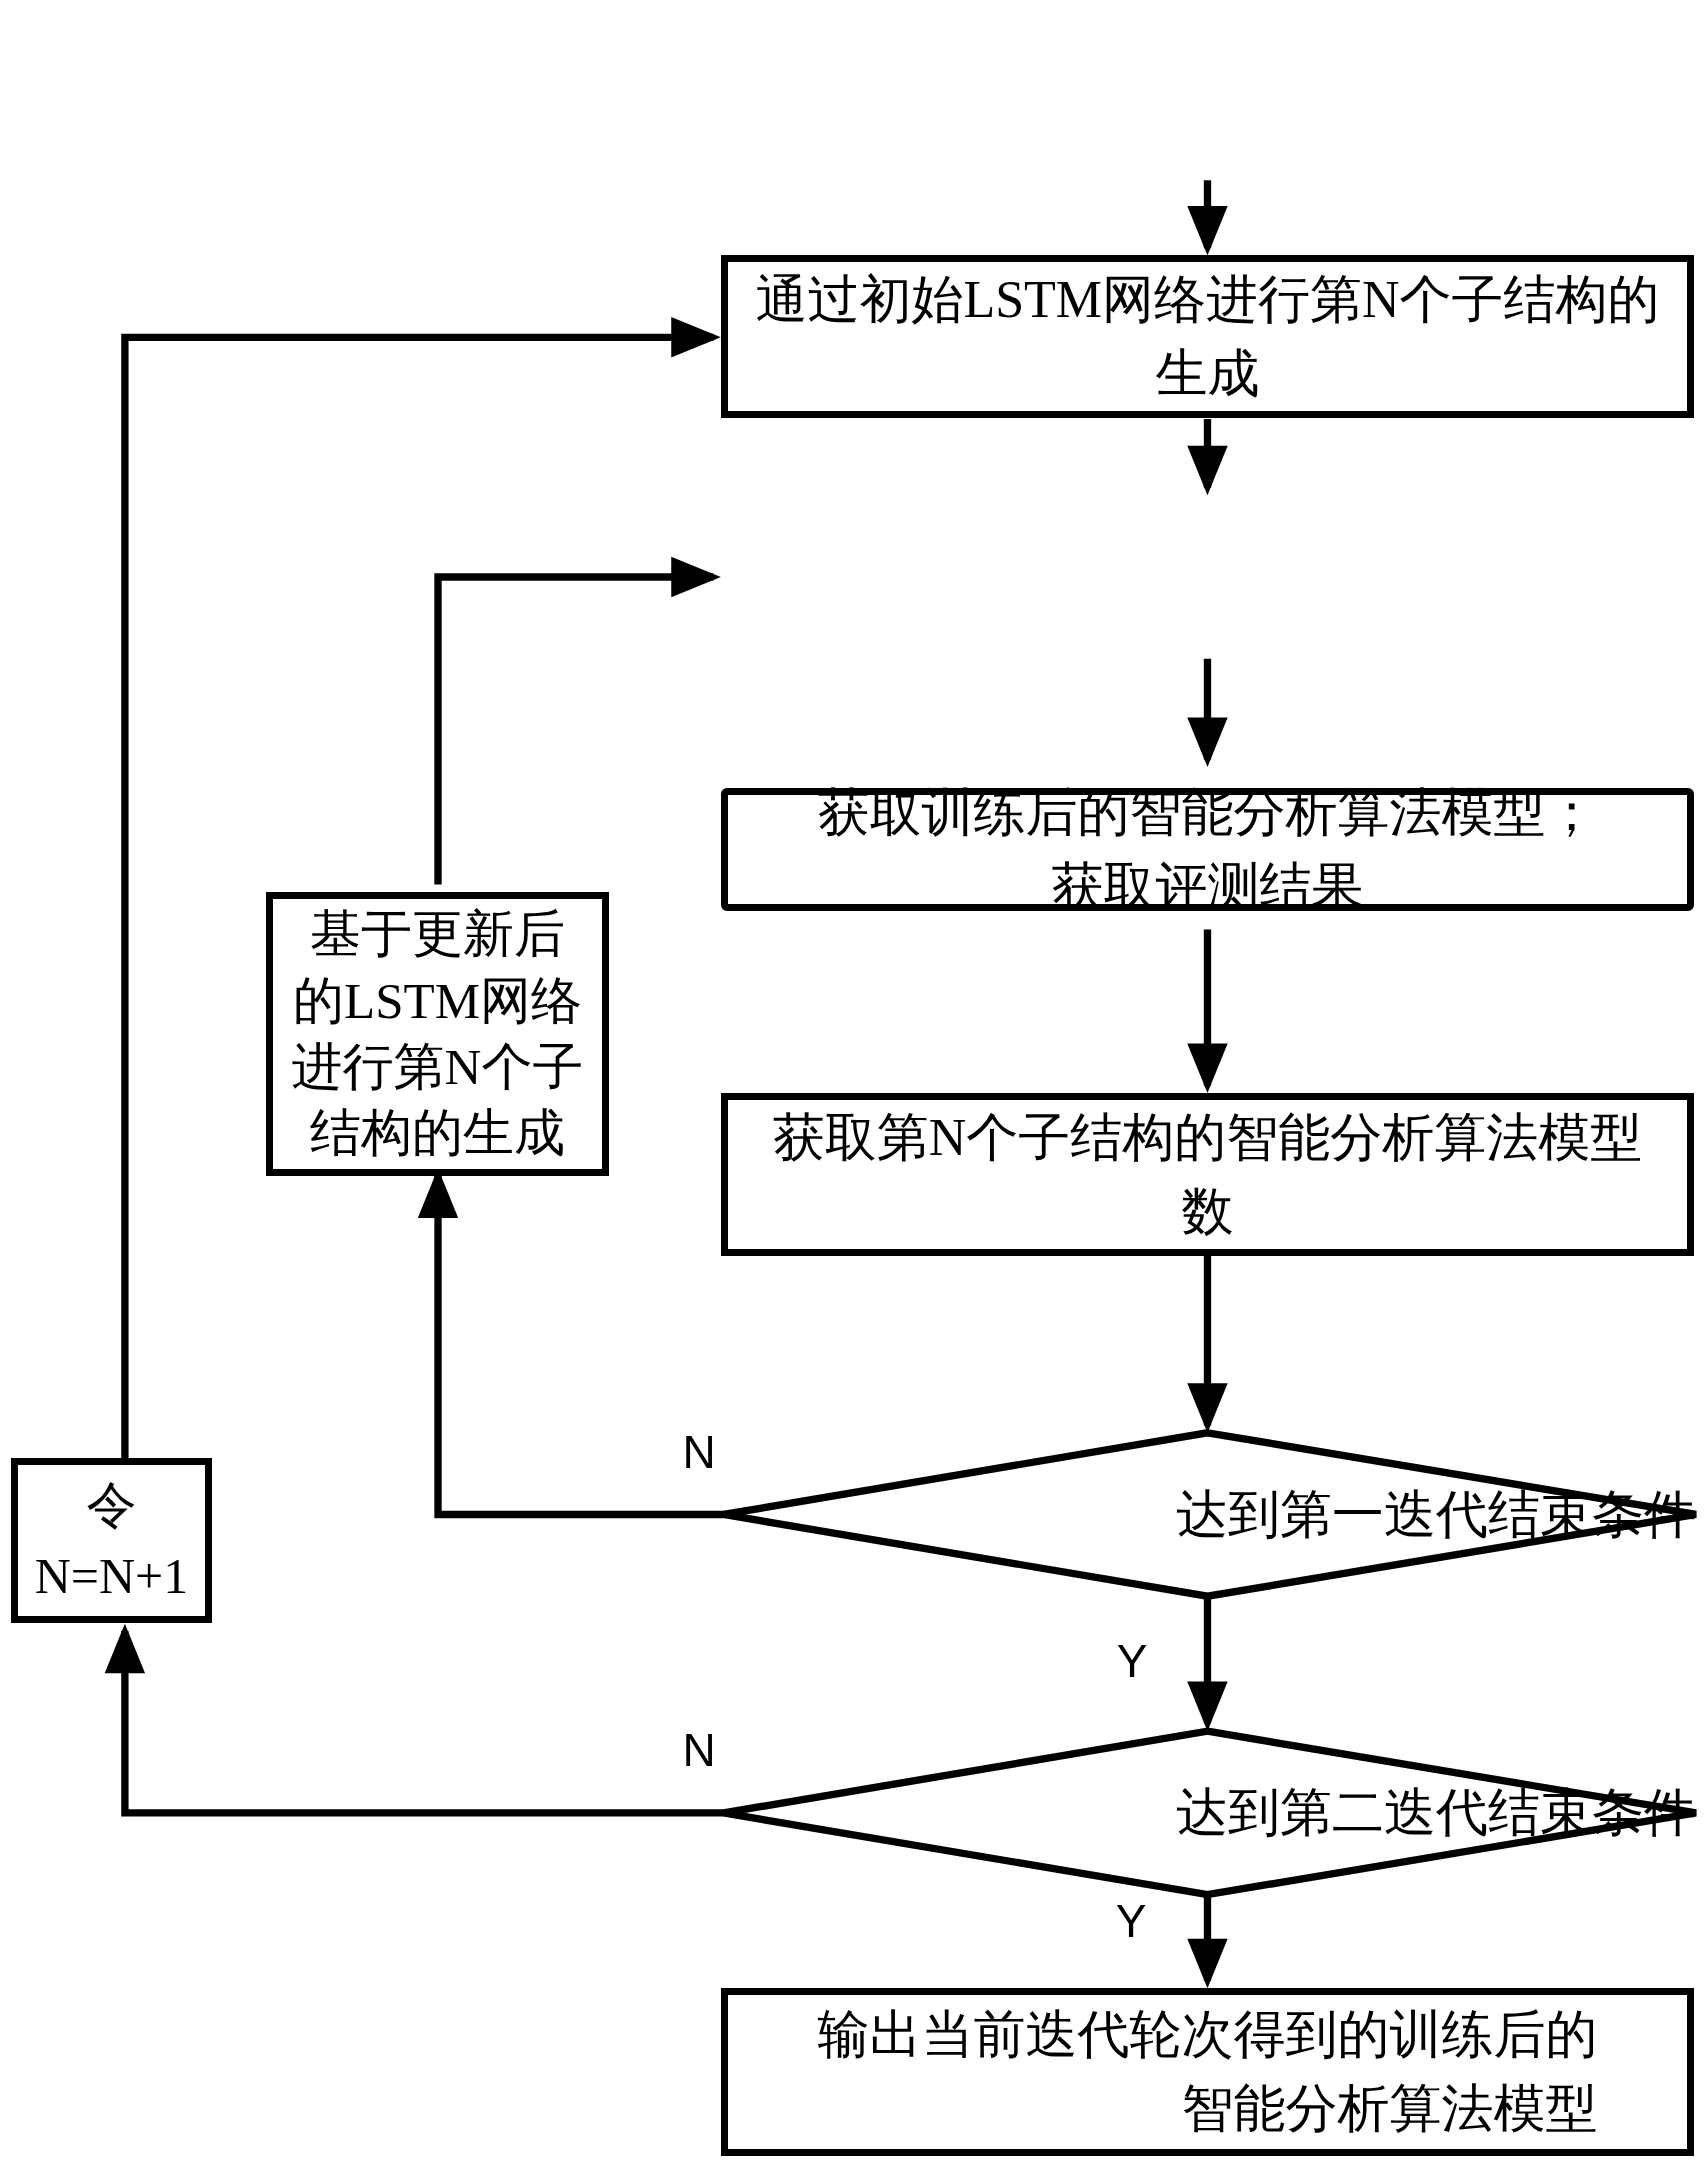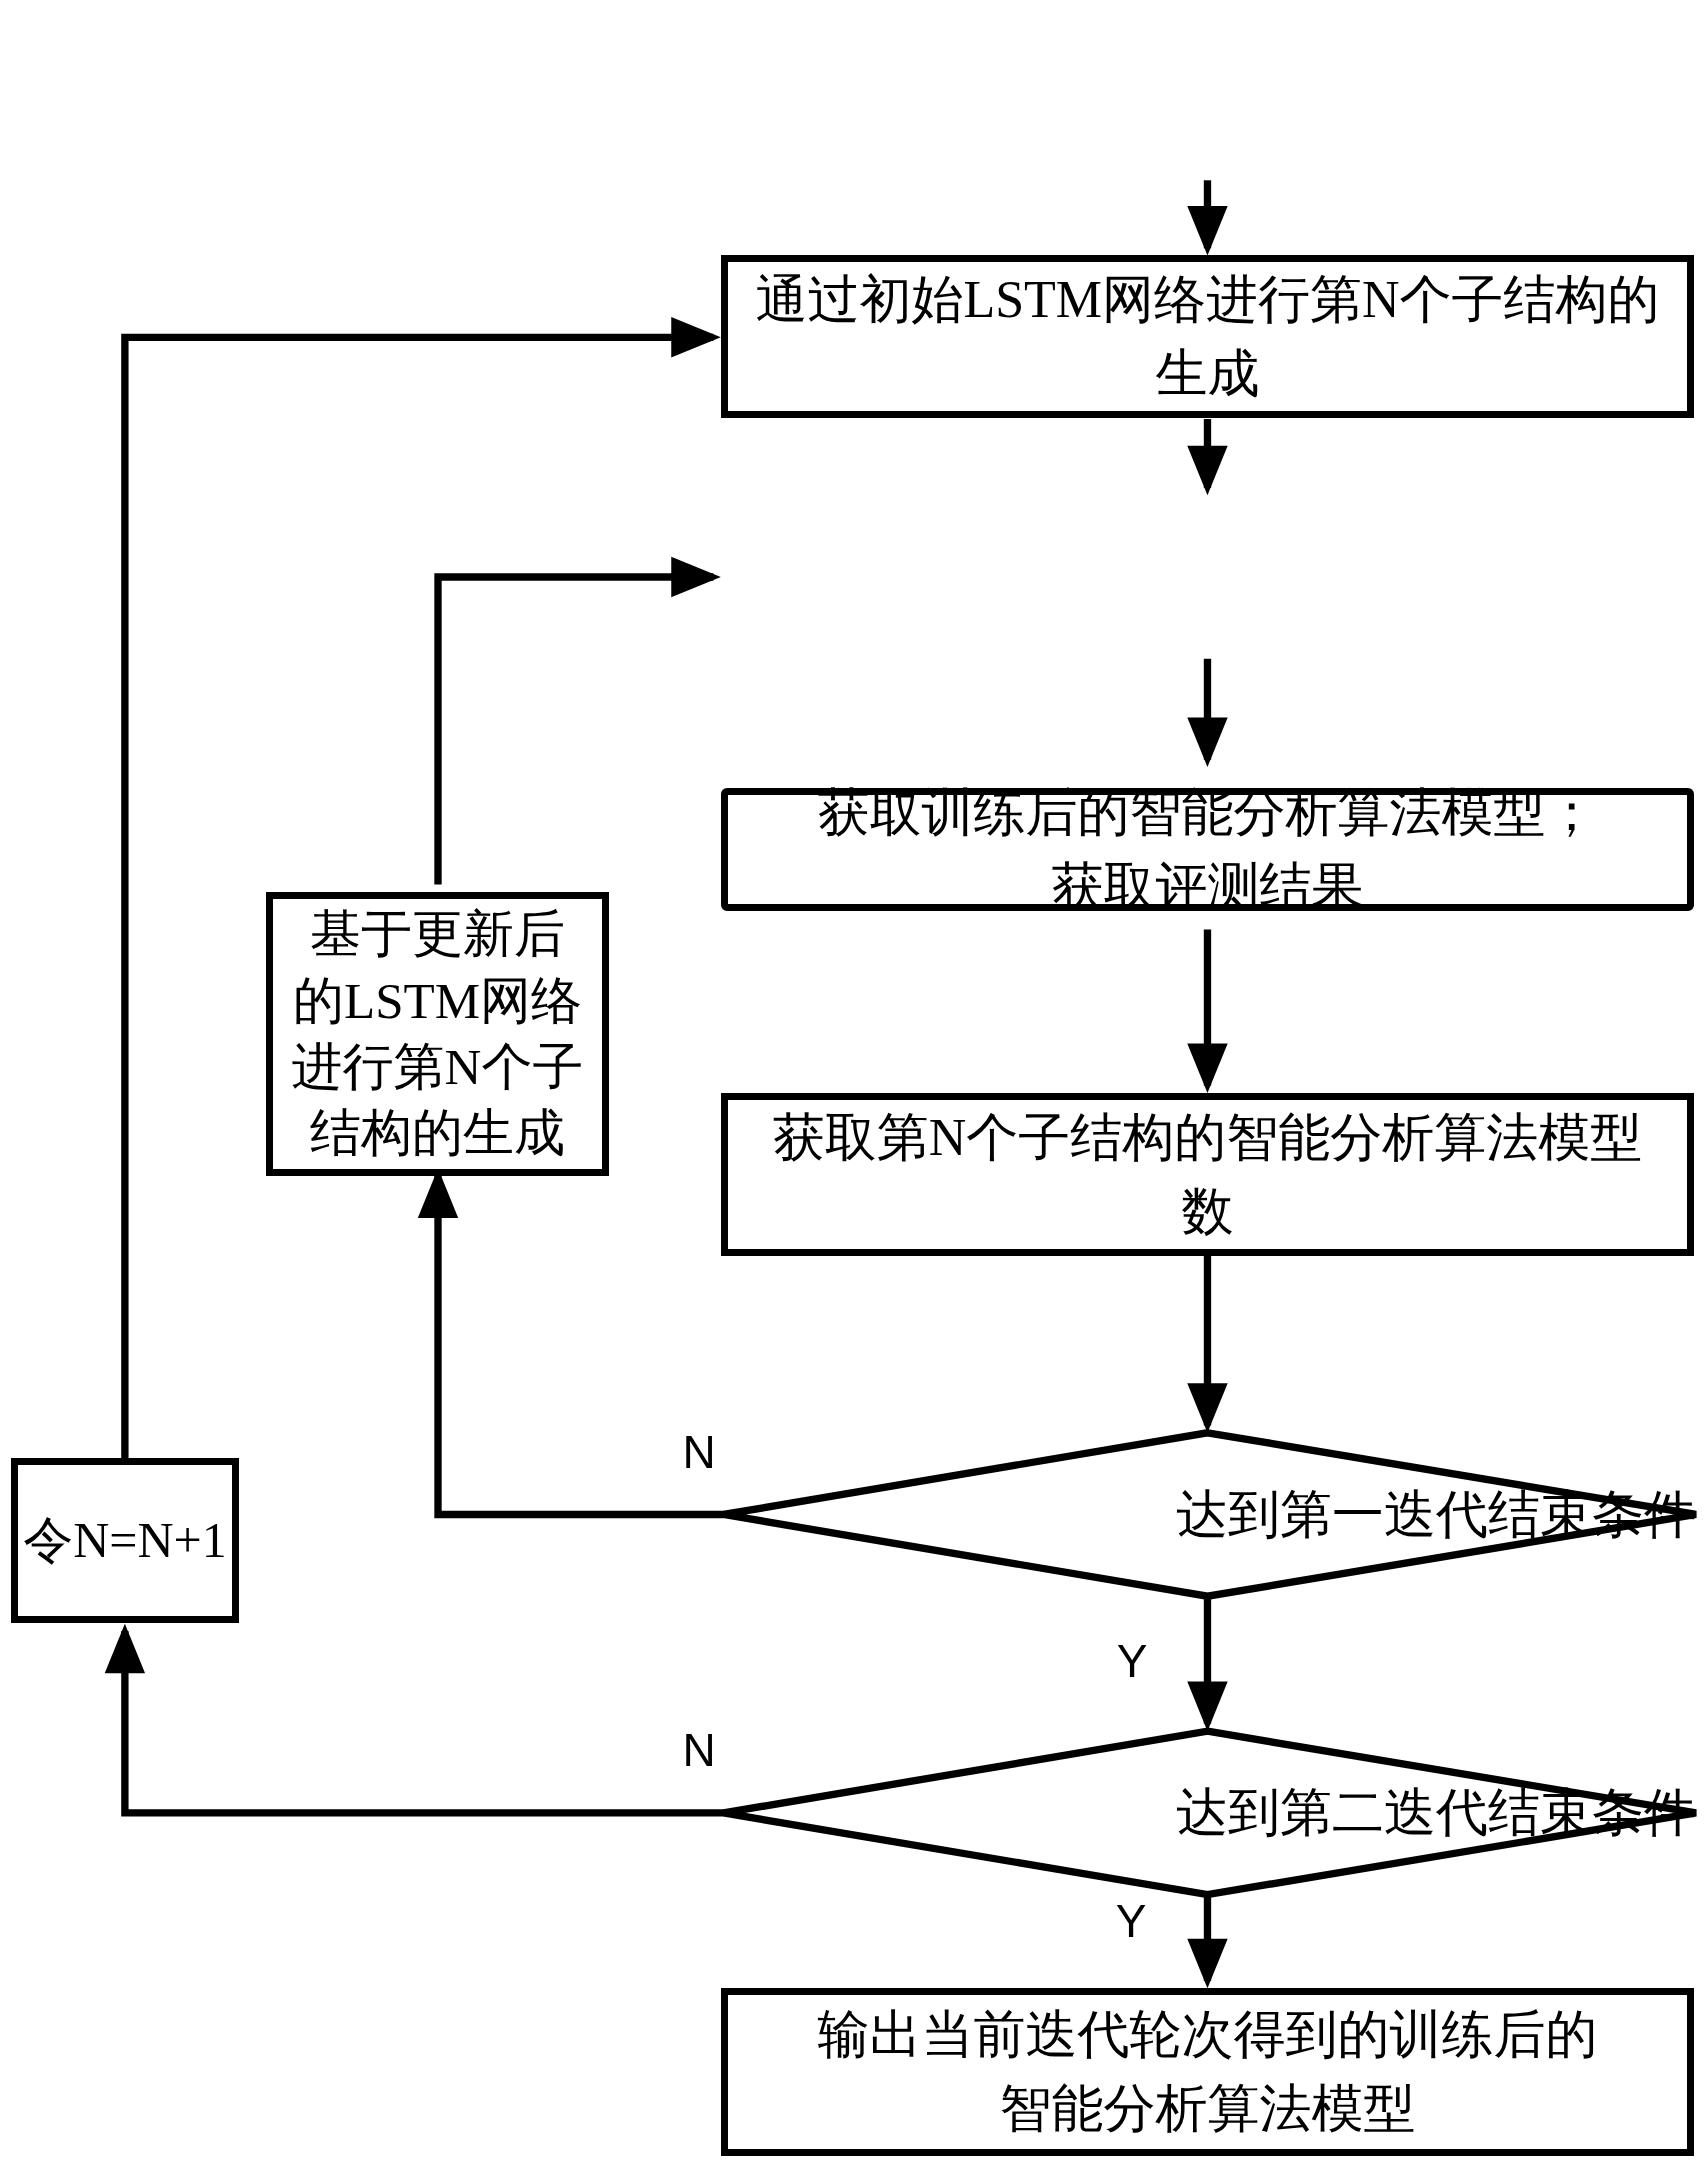--- a/index.html
+++ b/index.html
@@ -70,33 +70,33 @@
   <div class="node rect-main" style="top:788px;height:123px;border-radius:6px;">
     <span class="node-label">获取训练后的智能分析算法模型；
 获取评测结果</span>
   </div>
 
   <div class="node rect-main" style="top:1093px;height:163px;">
     <span class="node-label">获取第N个子结构的智能分析算法模型
 数</span>
   </div>
 
-  <div class="node rect-main" style="top:1988px;height:168px;">
+  <div class="node rect-main" style="top:1988px;height:168px;text-align:right;">
     <span class="node-label">输出当前迭代轮次得到的训练后的
 智能分析算法模型</span>
   </div>
 
   <div class="node" style="left:266px;top:892px;width:343px;height:284px;">
     <span class="node-label" style="font-size:51px;line-height:1.3;">基于更新后
 的LSTM网络
 进行第N个子
 结构的生成</span>
   </div>
 
-  <div class="node" style="left:11px;top:1458px;width:228px;height:165px;">
+  <div class="node" style="left:11px;top:1458px;width:201px;height:165px;">
     <span class="node-label" style="font-size:50px;">令N=N+1</span>
   </div>
 
   <div class="diamond-label" style="left:724px;top:1433px;width:972px;height:163px;">
     <span class="node-label">达到第一迭代结束条件</span>
   </div>
 
   <div class="diamond-label" style="left:724px;top:1731px;width:972px;height:163px;">
     <span class="node-label">达到第二迭代结束条件</span>
   </div>

